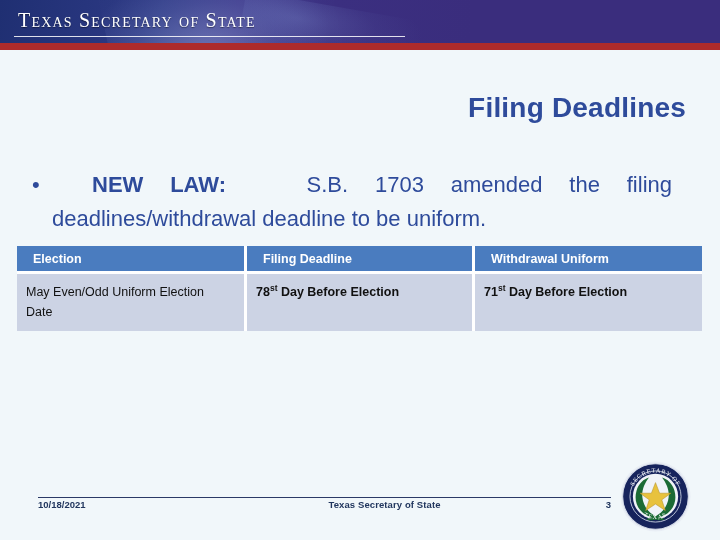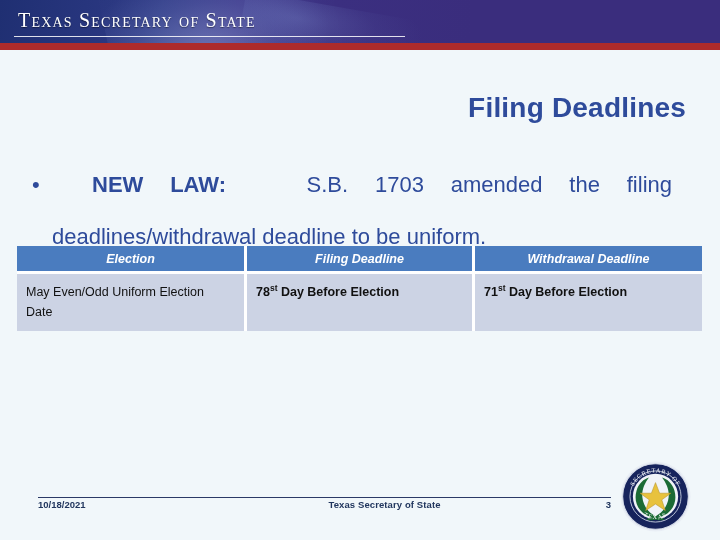--- a/index.html
+++ b/index.html
@@ -125,46 +125,44 @@
   .bullet-text .lead { font-weight: bold; margin-left: 40px; }
   .bullet-text .l1 {
     display: block;
     text-align: justify;
     text-align-last: justify;
     white-space: normal;
   }
   .bullet-text .l2 {
     display: block;
     text-align: left;
-    margin-top: 18px;
   }
 
   
   .tbl {
     position: absolute;
     left: 17px; top: 246px;
     width: 685px;
     border-collapse: separate;
     border-spacing: 0;
   }
   .tbl col.c1 { width: 230px; }
   .tbl col.c2 { width: 228px; }
   .tbl col.c3 { width: 227px; }
 
   .tbl th {
     background: #4a7cbf;
     color: #ffffff;
     font-size: 12.5px;
     font-weight: bold;
-    text-align: center;
+    text-align: left;
     height: 25px;
-    padding: 0 4px;
+    padding: 0 16px;
     border-right: 3px solid #ffffff;
     border-bottom: 3px solid #ffffff;
-    font-style: italic;
   }
   .tbl th:last-child { border-right: none; }
 
   .tbl td {
     font-size: 12.5px;
     color: #111111;
     vertical-align: top;
     padding: 8px 20px 8px 9px;
     border-right: 3px solid #ffffff;
     border-bottom: 3px solid #ffffff;
@@ -238,21 +236,21 @@
 <table class="tbl">
   <colgroup>
       <col class="c1">
       <col class="c2">
       <col class="c3">
     </colgroup>
   <thead>
     <tr>
       <th>Election</th>
       <th>Filing Deadline</th>
-      <th>Withdrawal Deadline</th>
+      <th>Withdrawal Uniform</th>
     </tr>
   </thead>
   <tbody>
     <tr class="shade r1">
       <td>May Even/Odd Uniform Election Date</td>
       <td class="bold-cell"><span>78</span><sup>st</sup><span> Day Before Election</span></td>
       <td class="bold-cell"><span>71</span><sup>st</sup><span> Day Before Election</span></td>
     </tr>
   </tbody>
 </table>

